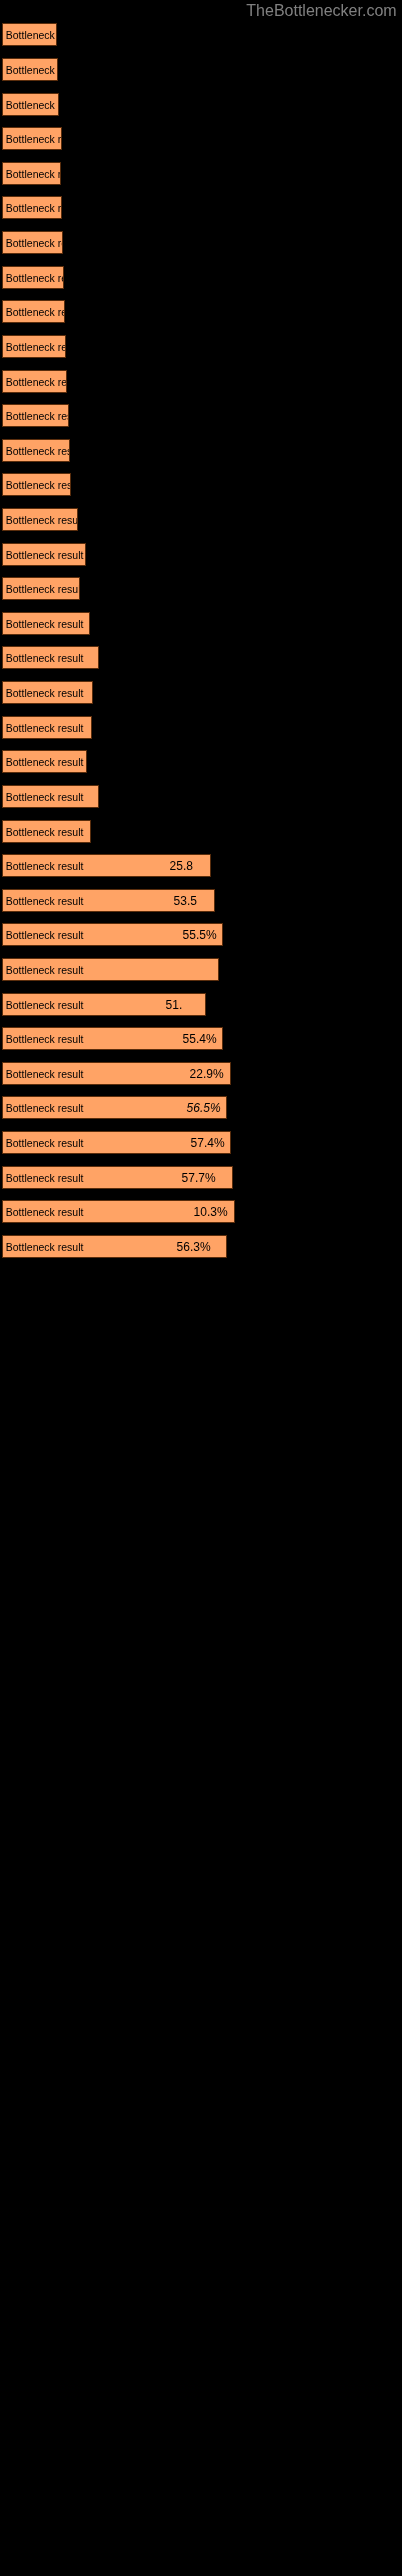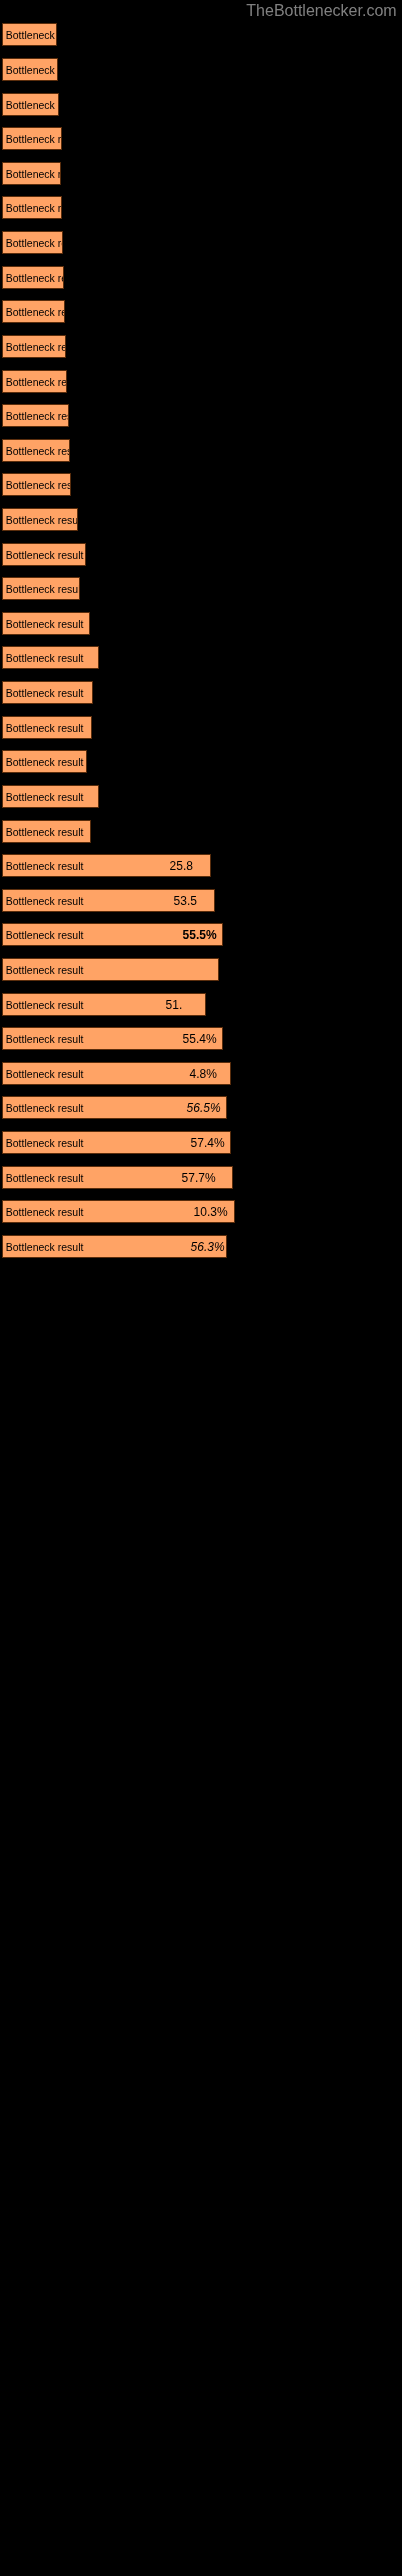--- a/index.html
+++ b/index.html
@@ -217,21 +217,21 @@
     </div>
     <div class="row" style="top: 868px;">
       <div class="bar" style="width: 213px; background: rgb(255, 163, 101); border-color: rgb(90, 45, 12);">
         <span class="bar-label">Bottleneck result</span>
         <span class="bar-value" style="left: 171px; text-align: center;">53.5</span>
       </div>
     </div>
     <div class="row" style="top: 902px;">
       <div class="bar" style="width: 221px; background: rgb(255, 163, 101); border-color: rgb(90, 45, 12);">
         <span class="bar-label">Bottleneck result</span>
-        <span class="bar-value" style="left: 180px; font-weight: bold;">55.5%</span>
+        <span class="bar-value" style="left: 180px;">55.5%</span>
       </div>
     </div>
     <div class="row" style="top: 937px;">
       <div class="bar" style="width: 217px; background: rgb(255, 163, 101); border-color: rgb(90, 45, 12);">
         <span class="bar-label">Bottleneck result</span>
         <span class="bar-value" style="left: 170px; margin-top: 48px;">54.2</span>
       </div>
     </div>
     <div class="row" style="top: 972px;">
       <div class="bar" style="width: 204px; background: rgb(255, 163, 101); border-color: rgb(90, 45, 12);">
@@ -241,21 +241,21 @@
     </div>
     <div class="row" style="top: 1006px;">
       <div class="bar" style="width: 221px; background: rgb(255, 163, 101); border-color: rgb(90, 45, 12);">
         <span class="bar-label">Bottleneck result</span>
         <span class="bar-value" style="left: 180px;">55.4%</span>
       </div>
     </div>
     <div class="row" style="top: 1041px;">
       <div class="bar" style="width: 229px; background: rgb(255, 163, 101); border-color: rgb(90, 45, 12);">
         <span class="bar-label">Bottleneck result</span>
-        <span class="bar-value" style="left: 187px;">4.8%</span>
+        <span class="bar-value" style="left: 187px;">22.9%</span>
       </div>
     </div>
     <div class="row" style="top: 1075px;">
       <div class="bar" style="width: 225px; background: rgb(255, 163, 101); border-color: rgb(90, 45, 12);">
         <span class="bar-label">Bottleneck result</span>
         <span class="bar-value" style="left: 184px; font-style: italic;">56.5%</span>
       </div>
     </div>
     <div class="row" style="top: 1110px;">
       <div class="bar" style="width: 229px; background: rgb(255, 163, 101); border-color: rgb(90, 45, 12);">
@@ -271,17 +271,17 @@
     </div>
     <div class="row" style="top: 1179px;">
       <div class="bar" style="width: 233px; background: rgb(255, 163, 101); border-color: rgb(90, 45, 12);">
         <span class="bar-label">Bottleneck result</span>
         <span class="bar-value" style="left: 191px;">10.3%</span>
       </div>
     </div>
     <div class="row" style="top: 1214px;">
       <div class="bar" style="width: 225px; background: rgb(255, 163, 101); border-color: rgb(90, 45, 12);">
         <span class="bar-label">Bottleneck result</span>
-        <span class="bar-value" style="left: 188px; font-style: italic;">56.3%</span>
+        <span class="bar-value" style="left: 174px;">56.3%</span>
       </div>
     </div>
   </div>
 
 
 </body></html>

